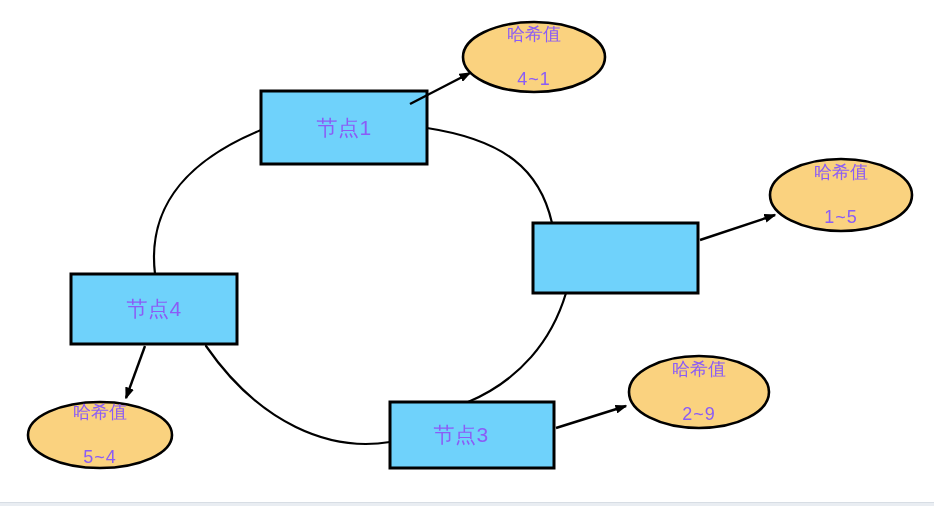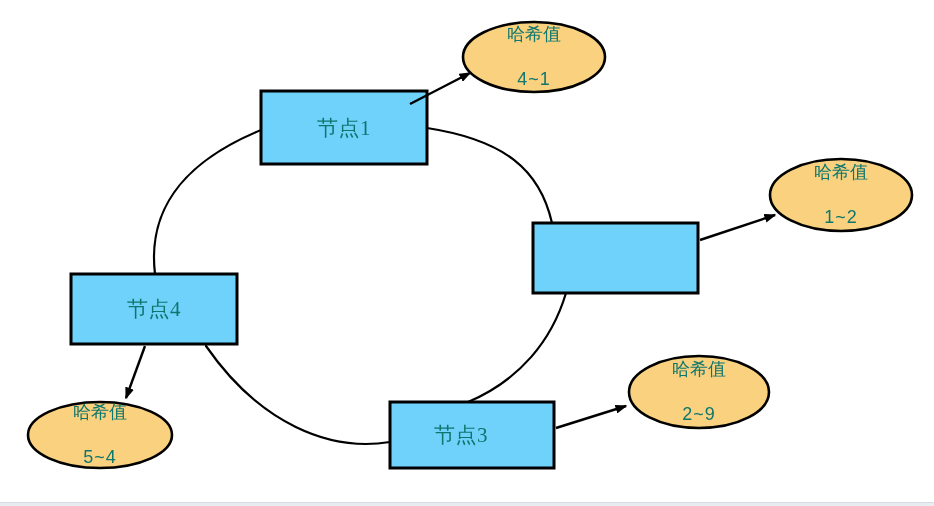--- a/index.html
+++ b/index.html
@@ -25,27 +25,26 @@
     height: 506px;
   }
   .node-label,
   .hash-label {
     position: absolute;
     display: flex;
     flex-direction: column;
     align-items: center;
     justify-content: center;
     text-align: center;
-    color: #0f766e;
+    color: #8b5cf6;
     pointer-events: none;
   }
   .node-label {
     font-size: 21px;
     letter-spacing: 0.5px;
-    font-family: Liberation Serif, serif;
   }
   .hash-label {
     font-size: 18px;
     line-height: 1.18;
   }
   .hash-label .ln2 {
     letter-spacing: 1px;
     margin-top: 24px;
   }
   .bottom-rule {
@@ -100,21 +99,21 @@
   <div class="node-label" style="left:71px; top:274px; width:166px; height:70px;justify-content:center;">
     <span>节点4</span>
   </div>
 
   <div class="hash-label" style="left:463px; top:22px; width:142px; height:70px;">
     <span class="ln1">哈希值</span>
     <span class="ln2">4~1</span>
   </div>
   <div class="hash-label" style="left:770px; top:159px; width:142px; height:72px;">
     <span class="ln1">哈希值</span>
-    <span class="ln2">1~2</span>
+    <span class="ln2">1~5</span>
   </div>
   <div class="hash-label" style="left:629px; top:356px; width:140px; height:72px;">
     <span class="ln1">哈希值</span>
     <span class="ln2">2~9</span>
   </div>
   <div class="hash-label" style="left:28px; top:402px; width:144px; height:66px;">
     <span class="ln1">哈希值</span>
     <span class="ln2">5~4</span>
   </div>
 

